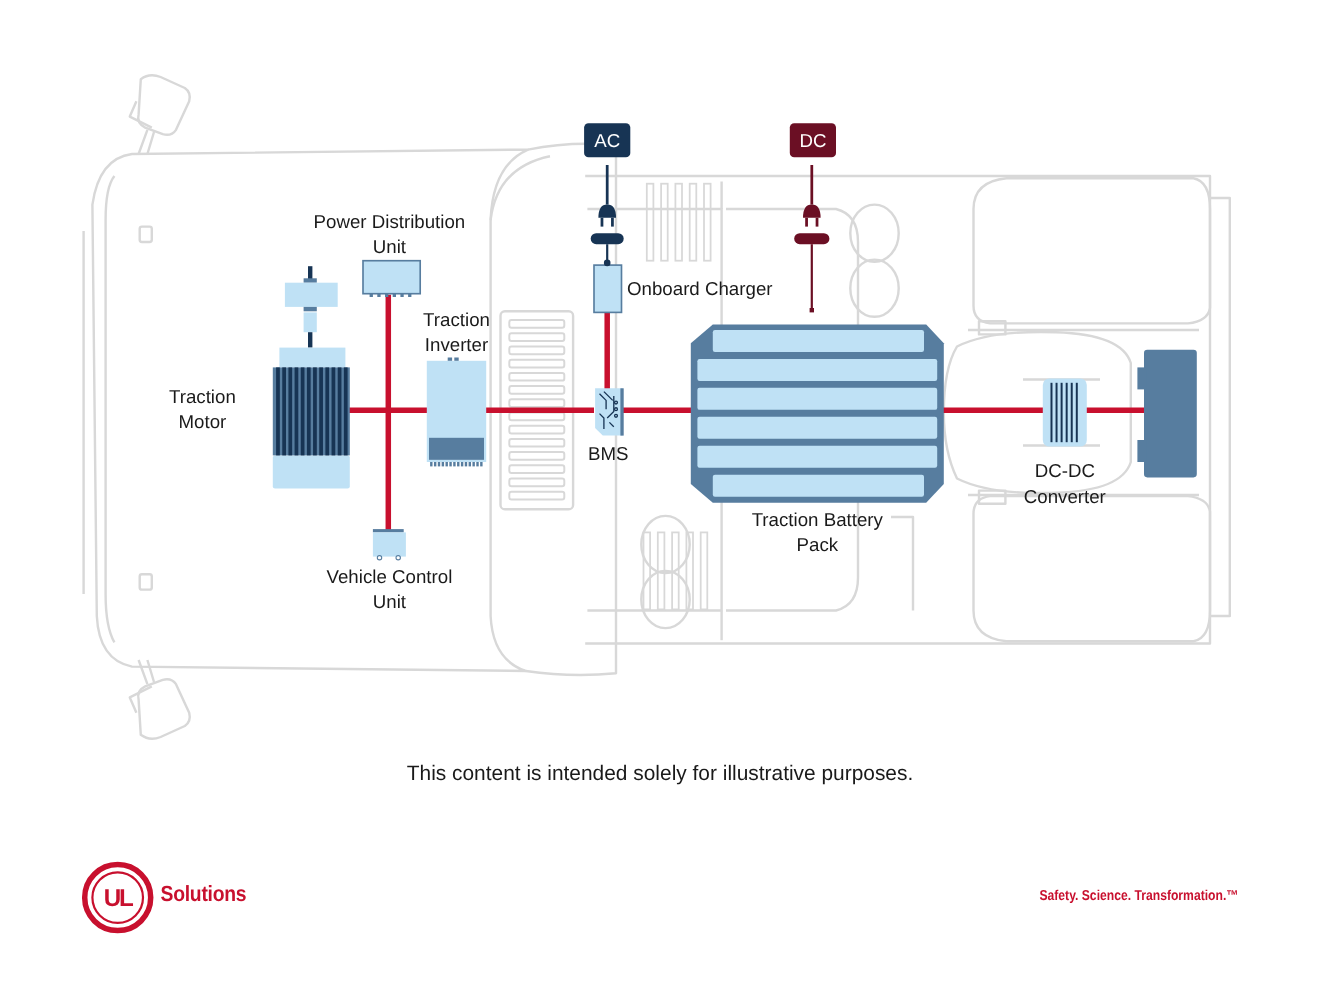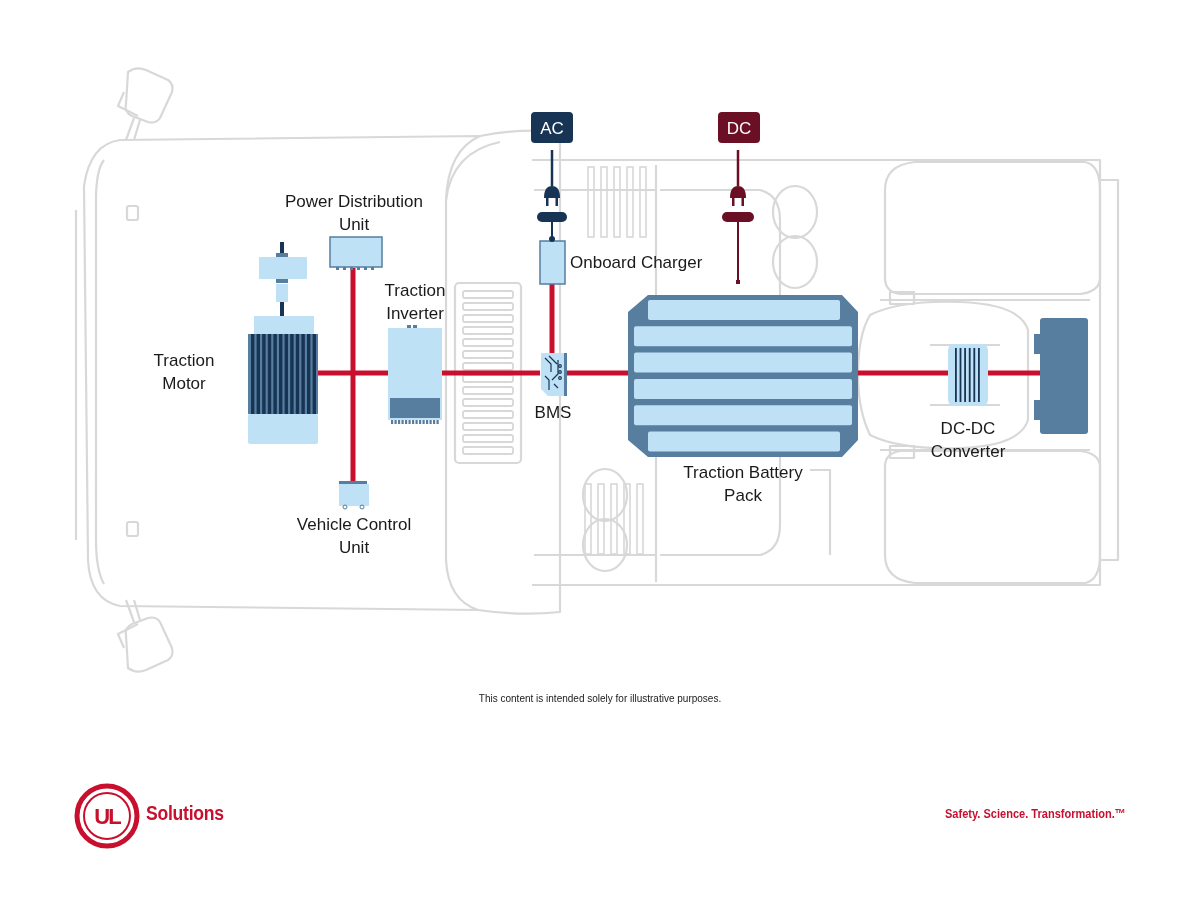--- a/index.html
+++ b/index.html
@@ -4,21 +4,21 @@
 <style>
   html, body { margin:0; padding:0; background:#ffffff; }
   body { width:1200px; height:900px; position:relative; overflow:hidden; font-family:"DejaVu Sans", sans-serif; }
   #diagram { position:absolute; left:0; top:0; width:1200px; height:900px; }
   .lbl { font-family:"Liberation Sans", sans-serif; font-size:17px; fill:#1a1a1a; }
   .outline { fill:none; stroke:#d8d8d8; stroke-width:2.2; stroke-linejoin:round; }
   .wire { stroke:#c8102e; stroke-width:5; fill:none; }
   .lb { fill:#bfe1f5; }
   .mb { fill:#577d9f; }
   .db { fill:#173454; }
-  .disclaimer { position:absolute; left:0; width:1200px; top:693px; text-align:center; font-family:"Liberation Sans", sans-serif; font-size:10px; color:#1a1a1a; }
+  .disclaimer { position:absolute; left:0; width:1200px; top:693px; text-align:center; font-family:"Liberation Sans", sans-serif; font-size:19px; color:#1a1a1a; }
   .logo { position:absolute; left:74px; top:783px; width:170px; height:66px; }
   .logo-text { position:absolute; left:146px; top:802px; font-family:"Liberation Sans", sans-serif; font-weight:bold; font-size:20px; color:#c8102e; letter-spacing:-0.3px; transform:scaleX(0.88); transform-origin:left; }
   .tagline { position:absolute; right:74px; top:806px; font-family:"Liberation Sans", sans-serif; font-weight:bold; font-size:13px; color:#c8102e; transform:scaleX(0.85); transform-origin:right; white-space:nowrap; }
 </style>
 </head>
 <body>
 
 <svg id="diagram" viewBox="0 0 1200 900" xmlns="http://www.w3.org/2000/svg">
 
   <g>

